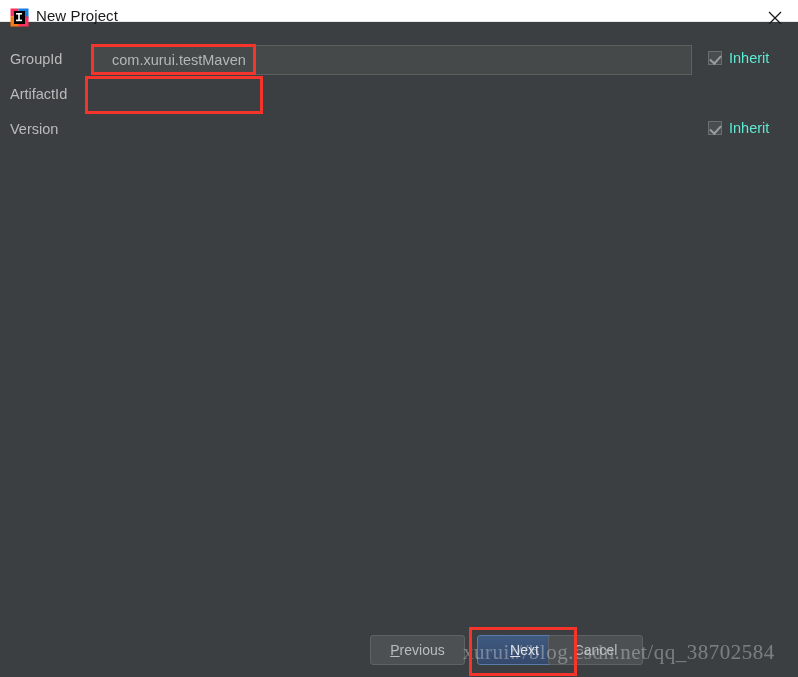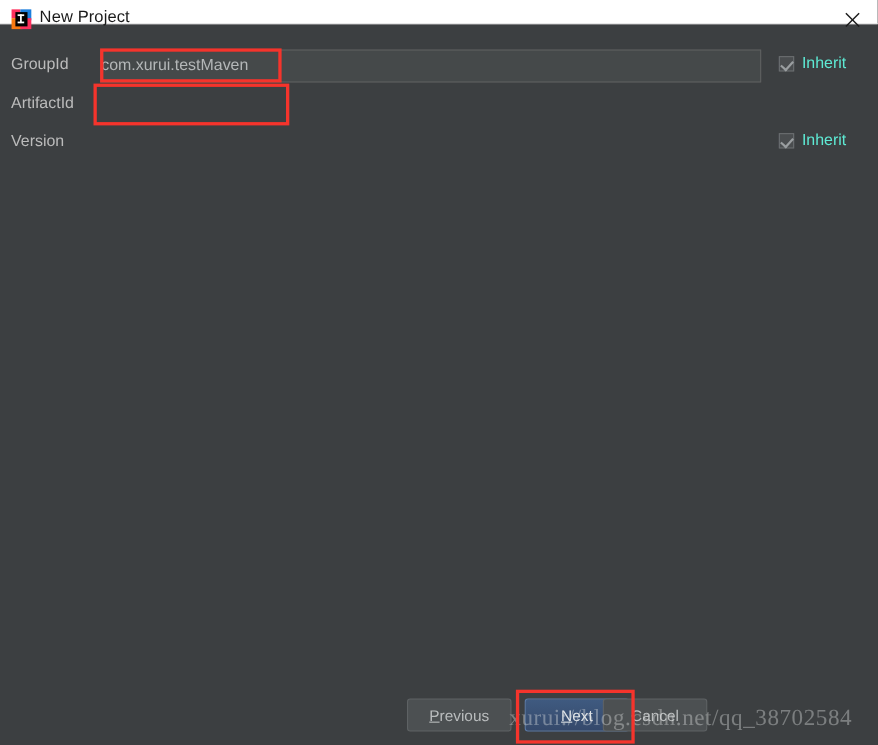--- a/index.html
+++ b/index.html
@@ -50,21 +50,21 @@
     font-size: 14.5px; color: #bbbbbb; white-space: nowrap;
   }
 
   .field {
     position: absolute; left: 91px; width: 601px; height: 30px;
     background: #45494a;
     border: 1px solid #5e6060;
     display: flex; align-items: center;
   }
   .field .val {
-    padding-left: 0;
+    padding-left: 20px;
     font-size: 14.5px; color: #b4b7b8; white-space: nowrap;
   }
   .field.focused {
     background: #45494a;
     border: 2px solid #4b6eaf;
     outline: 1px solid #2f466b;
   }
   .caret {
     display: inline-block;
     width: 1px; height: 16px;

